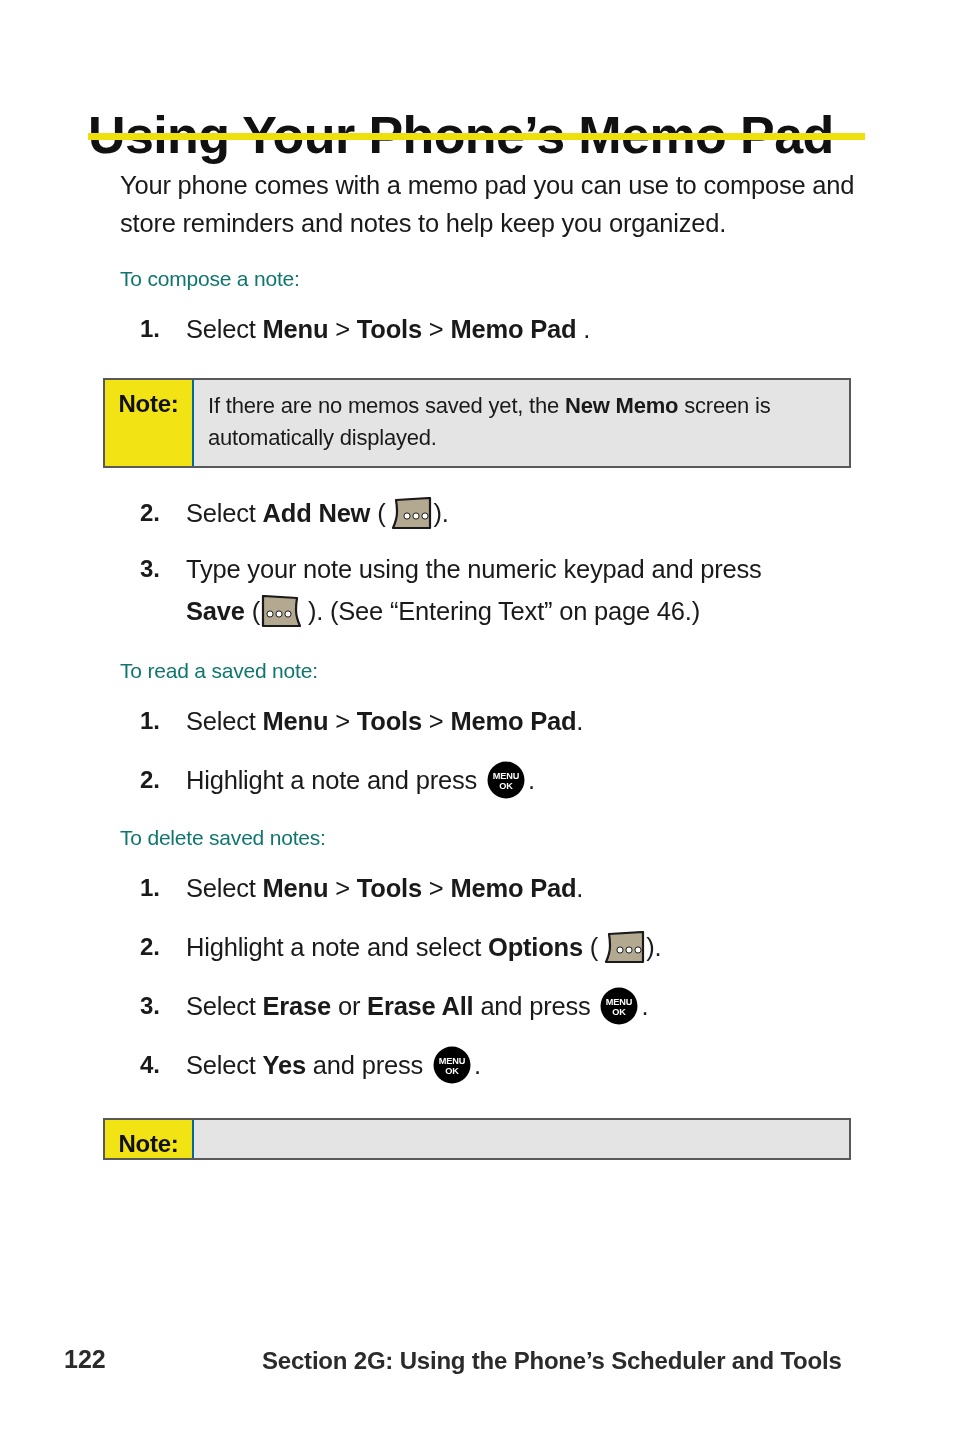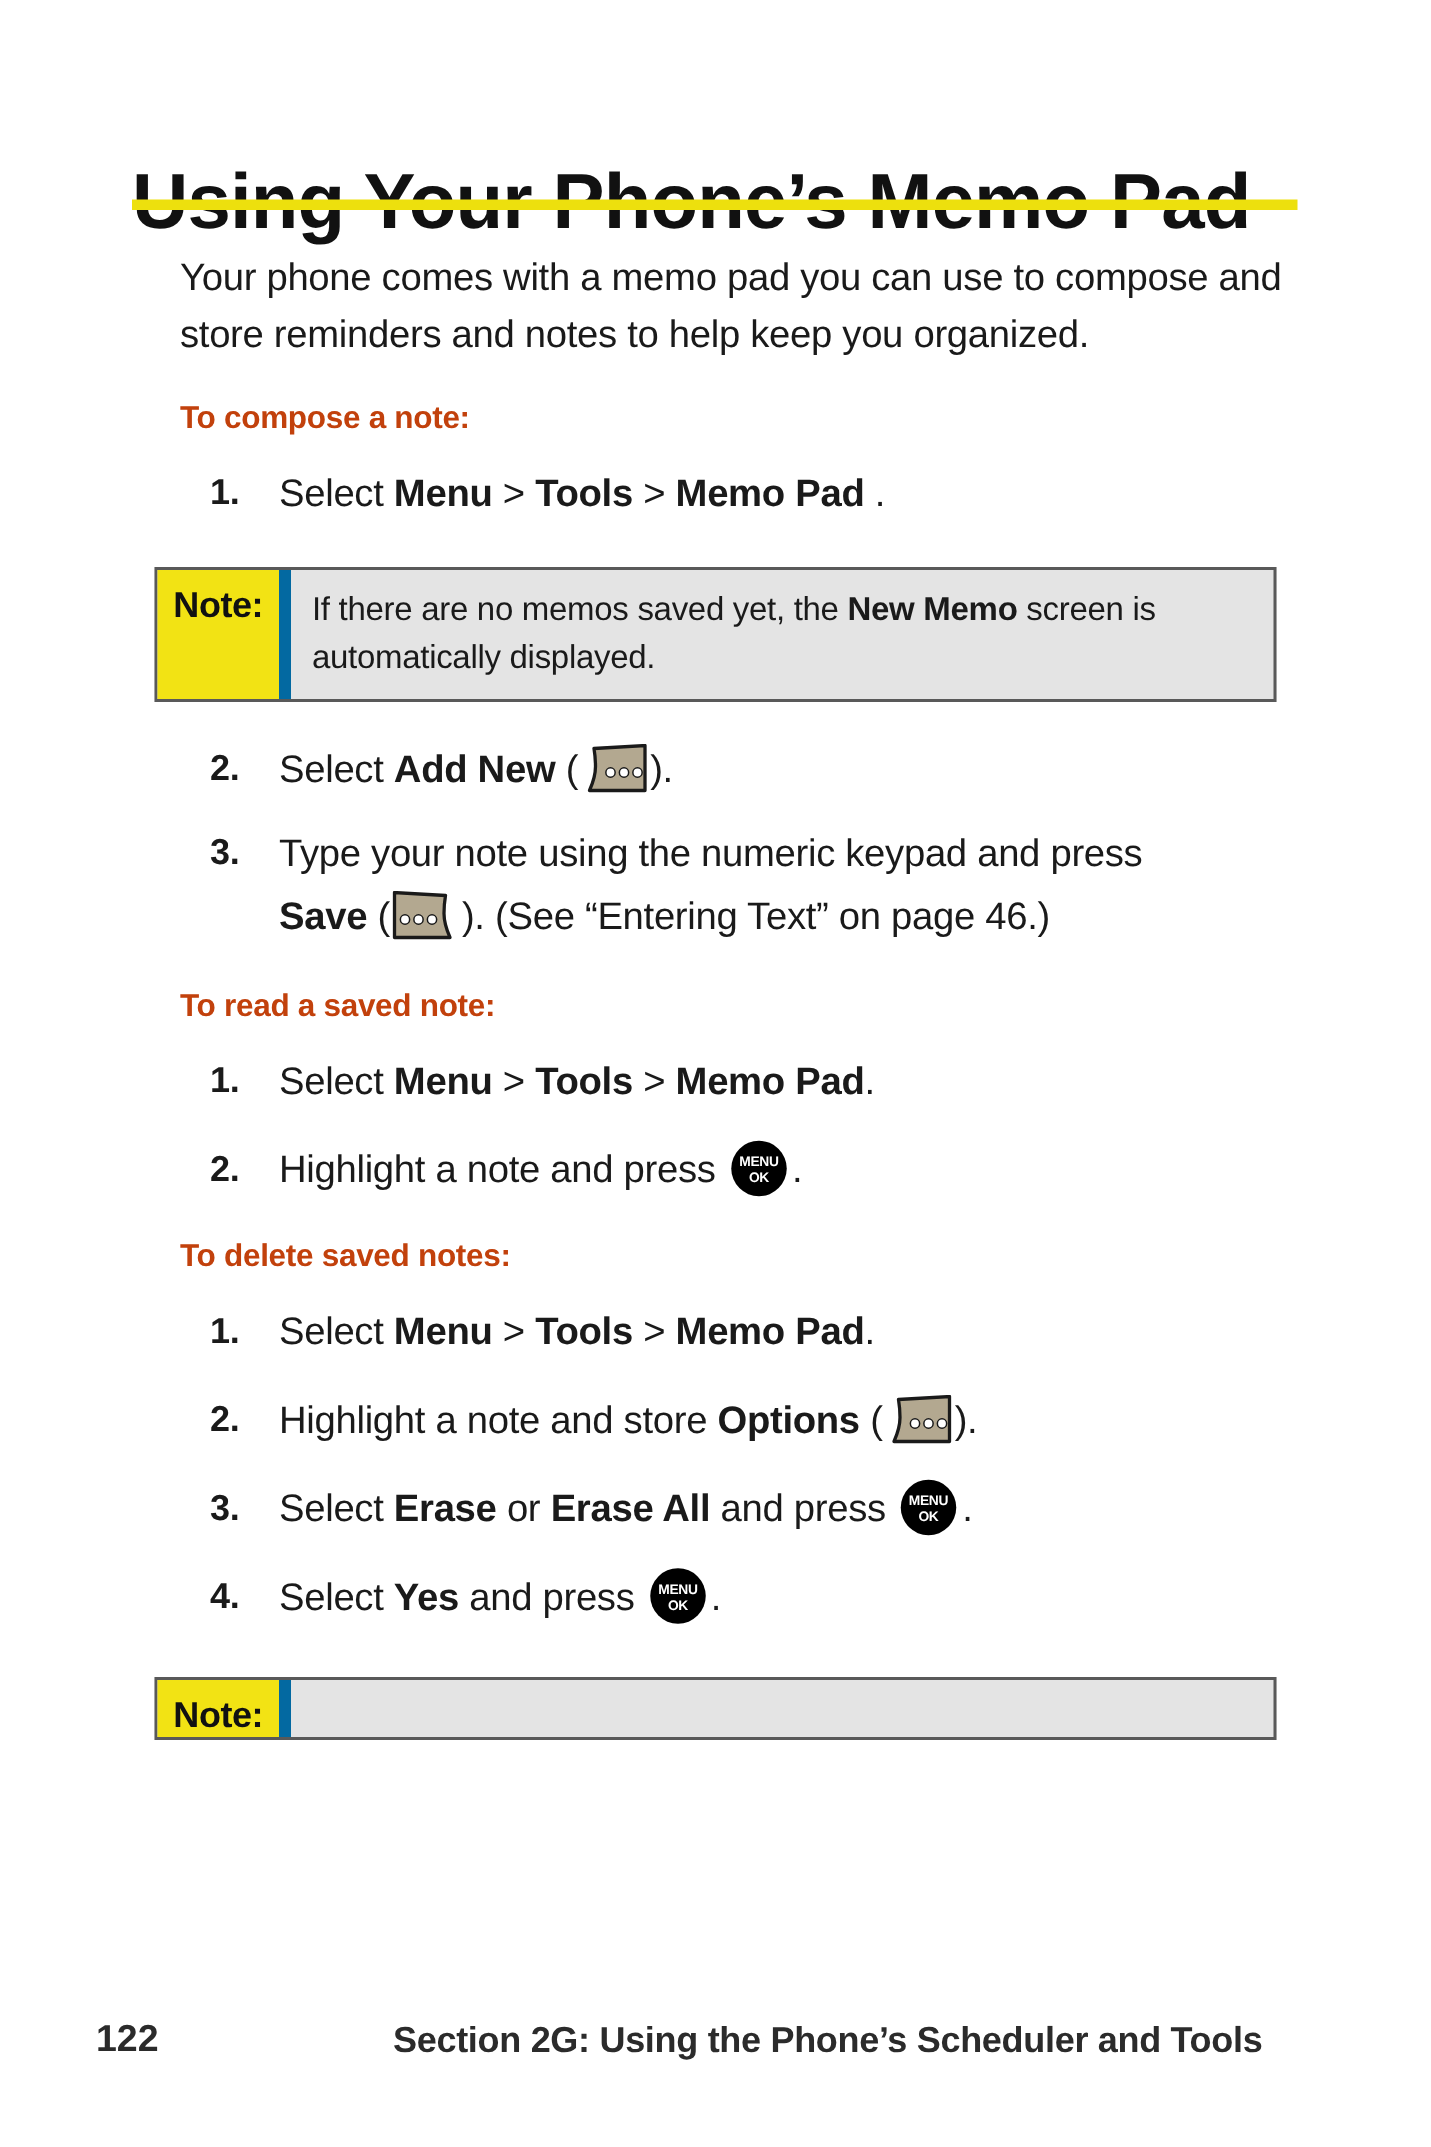--- a/index.html
+++ b/index.html
@@ -55,22 +55,22 @@
     width: 745px;
     font-size: 25.5px;
     line-height: 38px;
     color: #1a1a1a;
     letter-spacing: -0.2px;
   }
 
   .subhead {
     margin: 25px 0 0 120px;
     font-size: 21px;
-    font-weight: bold;
-    color: #c2410c;
+    font-weight: normal;
+    color: #0f766e;
     letter-spacing: -0.2px;
   }
 
   ol.steps {
     list-style: none;
     margin: 0;
     padding: 0;
   }
   ol.steps li {
     position: relative;
@@ -96,21 +96,21 @@
     position: relative;
     margin: 28px 0 0 103px;
     width: 748px;
     border: 2px solid #595959;
     display: flex;
     background: #e4e4e4;
     box-sizing: border-box;
   }
   .note-label {
     background: #f2e314;
-    border-right: 8px solid #0369a1;
+    border-right: 2px solid #0369a1;
     width: 89px;
     flex: 0 0 89px;
     display: flex;
     align-items: flex-start;
     justify-content: center;
     padding-top: 10px;
     box-sizing: border-box;
   }
   .note-label span {
     font-size: 24px;
@@ -241,21 +241,21 @@
       </li>
     </ol>
 
     <div class="subhead" style="">To delete saved notes:</div>
 
     <ol class="steps">
       <li>
         <span class="num">1.</span><span>Select </span><b>Menu</b><span> &gt; </span><b>Tools</b><span> &gt; </span><b>Memo Pad</b><span>.</span>
       </li>
       <li>
-        <span class="num">2.</span><span>Highlight a note and store </span><b>Options</b><span>&nbsp;</span><span>(</span><svg class="softkey" viewBox="0 0 46 34">
+        <span class="num">2.</span><span>Highlight a note and select </span><b>Options</b><span>&nbsp;</span><span>(</span><svg class="softkey" viewBox="0 0 46 34">
             <use href="#sk-left"></use>
           </svg><span>).</span>
       </li>
       <li>
         <span class="num">3.</span><span>Select </span><b>Erase</b><span> or </span><b>Erase All</b><span> and press </span><svg class="menuok" viewBox="0 0 38 38">
             <circle cx="19" cy="19" r="18.5" fill="#000000"></circle>
             <text x="19" y="17.5" text-anchor="middle" fill="#ffffff" font-family="Liberation Sans, sans-serif" font-size="9.2" font-weight="bold">MENU</text>
             <text x="19" y="28" text-anchor="middle" fill="#ffffff" font-family="Liberation Sans, sans-serif" font-size="9.2" font-weight="bold">OK</text>
           </svg><span>.</span>
       </li>

